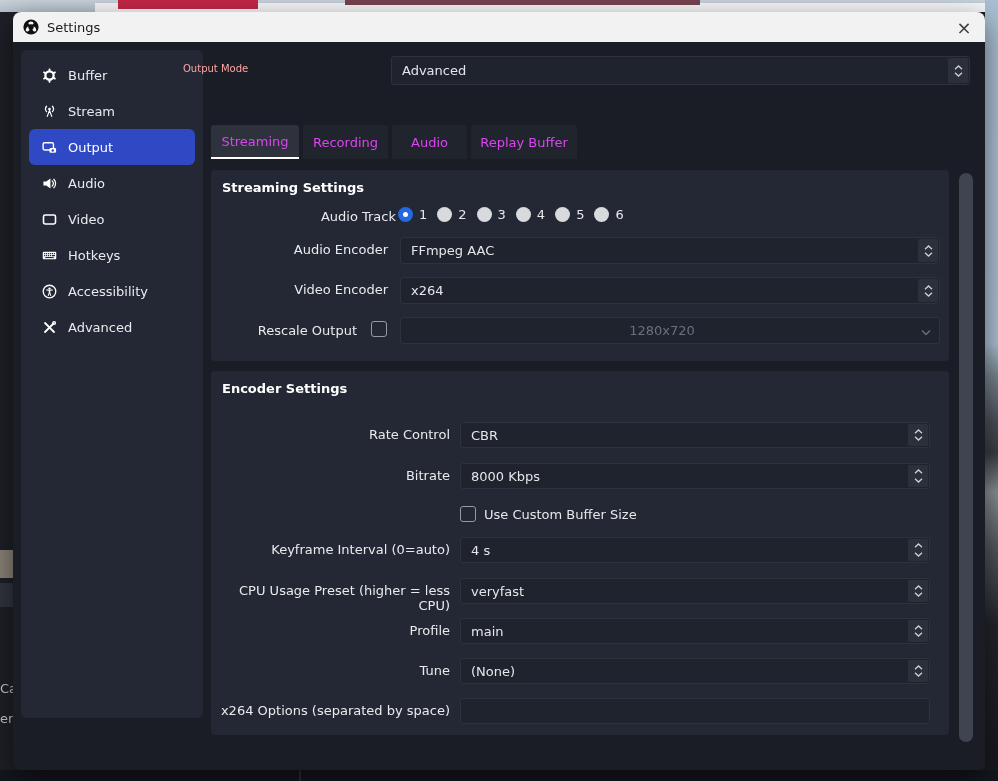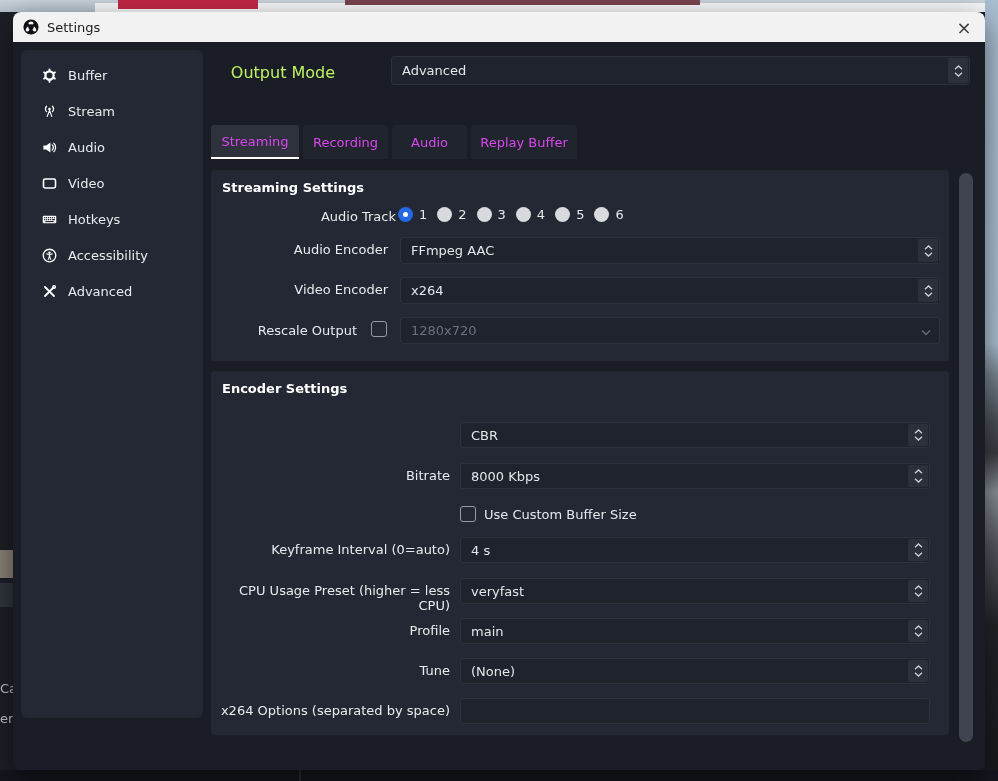--- a/index.html
+++ b/index.html
@@ -36,30 +36,30 @@
 
   
   .sidebar { position:absolute; left:8px; top:8px; width:182px; height:668px;
              background:#242834; border-radius:6px; padding-top:7px; }
   .side-item { width:166px; height:36px; margin:0 8px; border-radius:6px; display:flex;
                align-items:center; gap:11px; padding-left:12px; color:#e8eaee; font-size:13px; }
   .side-item.selected { background:#2e49c3; color:#fff; }
   .side-icon { width:16px; height:16px; display:flex; align-items:center; justify-content:center; flex:0 0 16px; }
 
   
-  .out-mode-label { position:absolute; left:170px; top:21px; width:200px; text-align:center;
-                    color:#bef264; font-size:16px; }
+  .out-mode-label { position:absolute; left:170px; top:21px; width:200px; text-align:left;
+                    color:#fca5a5; font-size:10px; }
   .combo, .spinbox, .textfield {
       position:absolute; background:#1f232d; border:1px solid #2e323d; border-radius:3px;
       display:flex; align-items:center; padding:0 26px 0 10px; font-size:13px; color:#e4e6ea; }
   .spin-seg { position:absolute; right:1px; top:1px; bottom:1px; width:20px; background:#2b303b;
               border-radius:2px; display:flex; flex-direction:column; align-items:center;
               justify-content:center; gap:2px; }
   .spin-seg.spread { justify-content:space-between; padding:4px 0; }
-  .combo.disabled { color:#6a7080; }
+  .combo.disabled { color:#6a7080;justify-content:center; }
   .chev-single { position:absolute; right:8px; top:50%; transform:translateY(-50%); }
 
   .tab { position:absolute; top:83px; height:34px; background:#20242d; color:#d946ef; font-size:13px;
          display:flex; align-items:center; justify-content:center; border-radius:3px 3px 0 0; }
   .tab.selected { background:#2e323d; border-bottom:2px solid #ffffff; }
 
   .group { position:absolute; left:198px; width:738px; background:#242834; border-radius:4px; }
   .group-title { position:absolute; left:11px; top:10px; font-size:13px; font-weight:bold; color:#ffffff; }
   .row-label { position:absolute; text-align:right; color:#e8eaed; font-size:13px; }
 
@@ -142,20 +142,30 @@
         <div class="side-item">
           <span class="side-icon">
             <svg width="15" height="15" viewBox="0 0 16 16" fill="none" stroke="#fff" stroke-width="1.3" stroke-linecap="round">
                 <circle cx="8" cy="5.3" r="1.4" fill="#fff" stroke="none"></circle>
                 <path d="M8 6.8l-2.4 6.4M8 6.8l2.4 6.4"></path>
                 <path d="M4.9 2.4a4.4 4.4 0 0 0 0 5.8M11.1 2.4a4.4 4.4 0 0 1 0 5.8"></path>
               </svg>
           </span>
           <span>Stream</span>
         </div>
+        <div class="side-item selected">
+          <span class="side-icon">
+            <svg width="15" height="15" viewBox="0 0 16 16">
+                <rect x="1.2" y="3" width="11" height="7.6" rx="1.5" fill="none" stroke="#fff" stroke-width="1.5"></rect>
+                <rect x="8" y="8.6" width="7" height="5" rx="1.2" fill="#fff"></rect>
+                <circle cx="11.5" cy="11.1" r="1.3" fill="#2e49c3"></circle>
+              </svg>
+          </span>
+          <span>Output</span>
+        </div>
         <div class="side-item">
           <span class="side-icon">
             <svg width="15" height="15" viewBox="0 0 16 16">
                 <path d="M1.5 5.8v4.4h3L9 13.4V2.6L4.5 5.8h-3z" fill="#fff"></path>
                 <path d="M10.8 5.2a4 4 0 0 1 0 5.6M12.6 3.5a6.3 6.3 0 0 1 0 9" fill="none" stroke="#fff" stroke-width="1.3" stroke-linecap="round"></path>
               </svg>
           </span>
           <span>Audio</span>
         </div>
         <div class="side-item">
@@ -300,20 +310,21 @@
             <svg width="10" height="6" viewBox="0 0 10 6">
                 <path d="M1 1l4 4 4-4" fill="none" stroke="#6a7080" stroke-width="1.3"></path>
               </svg>
           </span>
         </div>
       </div>
 
       <div class="group" style="top:329px; height:364px;padding-left:8px;">
         <div class="group-title">Encoder Settings</div>
 
+        <div class="row-label" style="left:0; top:56px; width:239px;">Rate Control</div>
         <div class="combo" style="left:249px; top:51px; width:470px; height:26px;">
           <span>CBR</span>
           <span class="spin-seg">
             <svg width="9" height="5" viewBox="0 0 9 5">
                 <path d="M1 4.2L4.5 1 8 4.2" fill="none" stroke="#cdd1d8" stroke-width="1.3"></path>
               </svg>
             <svg width="9" height="5" viewBox="0 0 9 5">
                 <path d="M1 .8L4.5 4 8 .8" fill="none" stroke="#cdd1d8" stroke-width="1.3"></path>
               </svg>
           </span>

